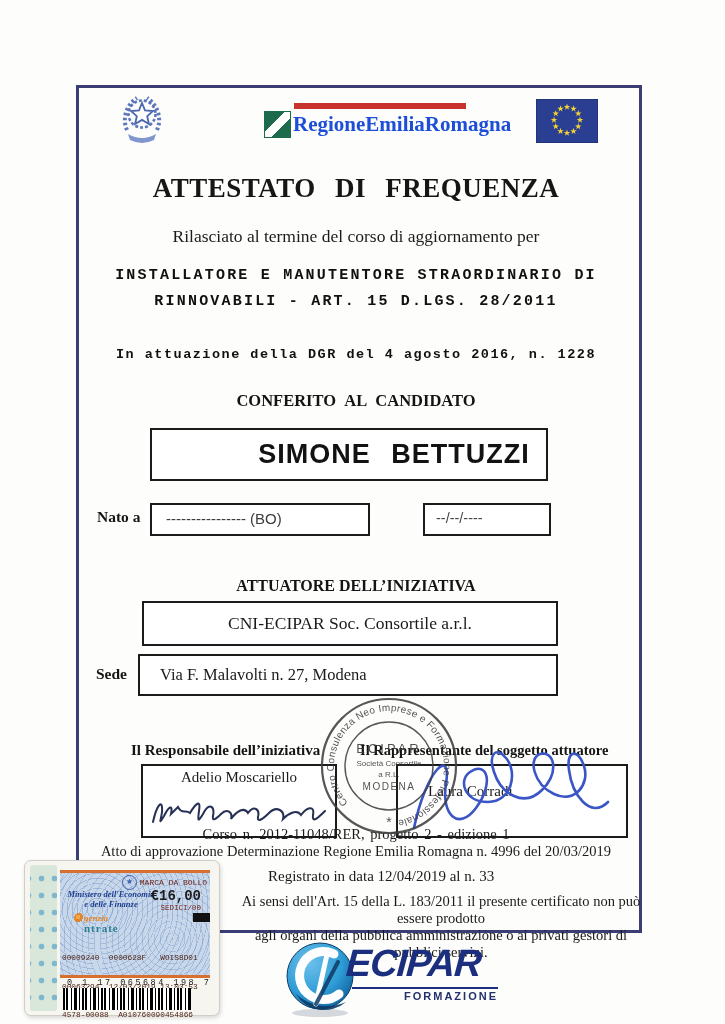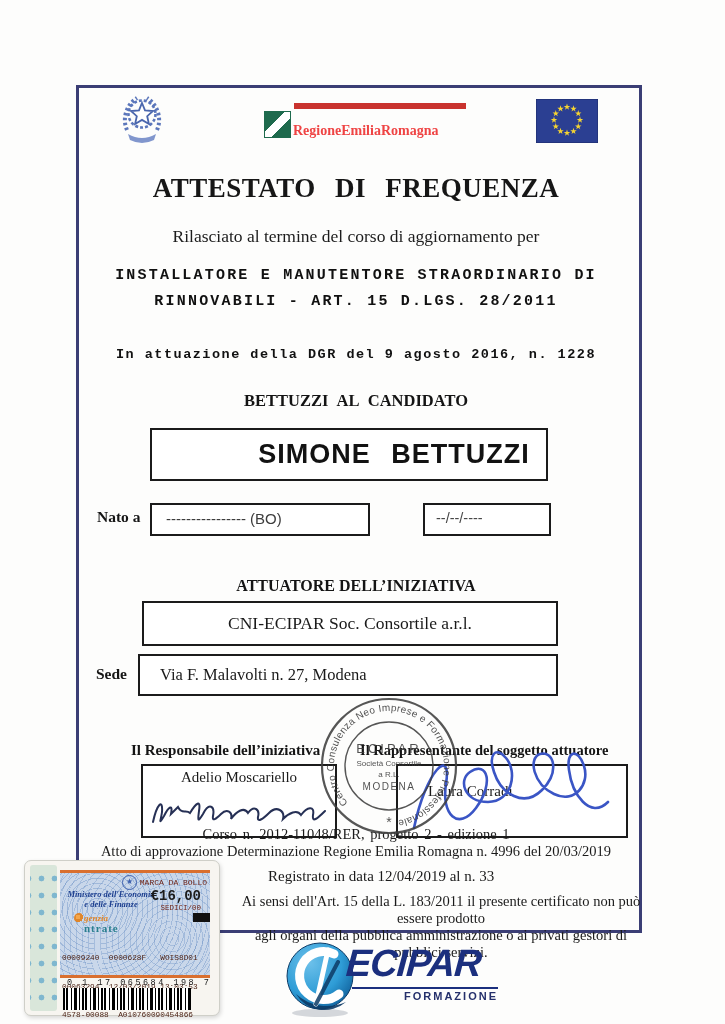--- a/index.html
+++ b/index.html
@@ -6,21 +6,21 @@
   body{width:725px;height:1024px;background:#fbfbfa;font-family:"Liberation Serif",serif;}
   #page{position:relative;width:725px;height:1024px;background:#fdfdfc;overflow:hidden;}
   .abs{position:absolute;}
   
   .cert-border{left:76px;top:85px;width:560px;height:842px;border:3px solid #3b3e75;background:transparent;}
   
   .emblem-italy{left:118px;top:90px;width:48px;height:58px;}
   .regione-logo{left:264px;top:101px;width:210px;height:42px;}
   .regione-redbar{position:absolute;left:30px;top:2px;width:172px;height:6px;background:#c9332e;}
   .regione-square{position:absolute;left:0;top:10px;width:25px;height:25px;background:linear-gradient(135deg,#1e6a4d 0 38%,#ffffff 38% 62%,#1e6a4d 62%);border:1px solid #1e6a4d;}
-  .regione-text{position:absolute;left:29px;top:22px;font-family:"Liberation Serif",serif;font-weight:bold;font-size:14px;color:#ef4444;letter-spacing:0px;}
+  .regione-text{position:absolute;left:29px;top:11px;font-family:"Liberation Serif",serif;font-weight:bold;font-size:21px;color:#1d4ed8;letter-spacing:0px;}
   .eu-flag{left:536px;top:99px;width:62px;height:44px;}
   
   .title{left:76px;top:173px;width:560px;text-align:center;font-weight:bold;font-size:27px;color:#161616;letter-spacing:.5px;word-spacing:12px;}
   .subtitle{left:76px;top:226px;width:560px;text-align:center;font-size:17.5px;color:#1c1c1c;}
   .course{left:76px;top:263px;width:560px;text-align:center;font-family:"Liberation Mono",monospace;font-weight:bold;font-size:15px;letter-spacing:2.2px;line-height:26px;color:#111;}
   .dgr{left:76px;top:347px;width:560px;text-align:center;font-family:"Liberation Mono",monospace;font-weight:bold;font-size:13.5px;letter-spacing:1.5px;color:#111;}
   .conferito{left:76px;top:391px;width:560px;text-align:center;font-weight:bold;font-size:16.5px;word-spacing:5px;color:#141414;}
   
   .name-box{left:150px;top:428px;width:394px;height:49px;border:2px solid #1b1b1b;background:#fff;}
   .name-text{width:100%;text-align:center;line-height:49px;font-family:"Liberation Sans",sans-serif;font-weight:bold;font-size:27px;letter-spacing:1px;word-spacing:12px;color:#121212;margin-left:45px;}
@@ -121,23 +121,23 @@
     </svg>
   </div>
 
   <div class="abs title">ATTESTATO DI FREQUENZA</div>
   <div class="abs subtitle">Rilasciato al termine del corso di aggiornamento per</div>
 
   <div class="abs course">
     <div>INSTALLATORE E MANUTENTORE STRAORDINARIO DI</div>
     <div>RINNOVABILI - ART. 15 D.LGS. 28/2011</div>
   </div>
-  <div class="abs dgr">In attuazione della DGR del 9 agosto 2016, n. 1228</div>
-
-  <div class="abs conferito">BETTUZZI AL CANDIDATO</div>
+  <div class="abs dgr">In attuazione della DGR del 4 agosto 2016, n. 1228</div>
+
+  <div class="abs conferito">CONFERITO AL CANDIDATO</div>
 
   <div class="abs name-box">
     <div class="name-text">SIMONE BETTUZZI</div>
   </div>
 
   <div class="abs lbl nato-lbl">Nato a</div>
   <div class="abs nato-box">
     <div class="nato-val">---------------- (BO)</div>
   </div>
   <div class="abs lbl il-lbl">il</div>

